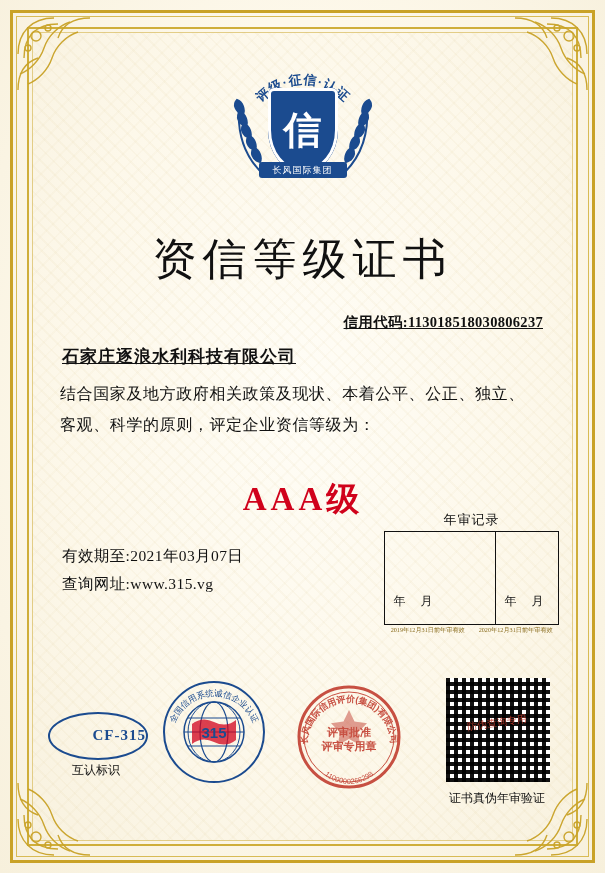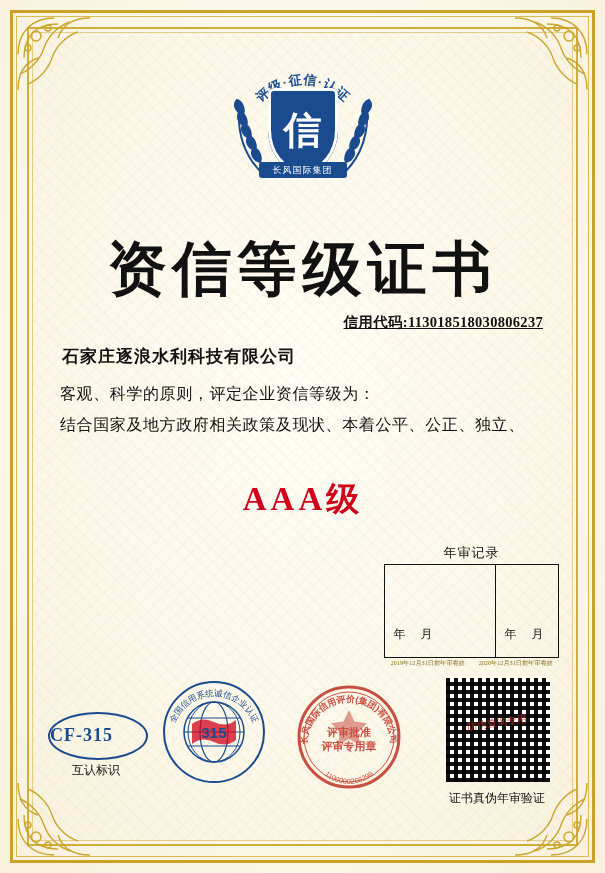--- a/index.html
+++ b/index.html
@@ -130,22 +130,22 @@
   }
   .wheat.l { left: 6px; }
   .wheat.r { right: 6px; transform: scaleX(-1); }
 
   
   .title {
     position: absolute;
     left: 0; right: 0;
     top: 230px;
     text-align: center;
-    font-size: 59px;
-    font-weight: bold;
+    font-size: 44px;
+    font-weight: normal;
     letter-spacing: 6px;
     color: #111;
     font-family: "Liberation Serif", "DejaVu Serif", serif;
   }
   .credit-code {
     position: absolute;
     right: 62px;
     top: 313px;
     font-size: 14.5px;
     color: #111;
@@ -154,20 +154,21 @@
     text-decoration: underline;
   }
   .company {
     position: absolute;
     left: 62px;
     top: 345px;
     font-size: 17px;
     font-weight: bold;
     color: #111;
     letter-spacing: 1px;
+    text-decoration: underline;
   }
   .body-text {
     position: absolute;
     left: 60px;
     right: 58px;
     top: 378px;
     font-size: 16px;
     line-height: 31px;
     color: #111;
     letter-spacing: .6px;
@@ -195,21 +196,21 @@
     font-size: 15.5px;
     line-height: 28px;
     color: #111;
     letter-spacing: .4px;
   }
 
   
   .review {
     position: absolute;
     left: 370px;
-    top: 544px;
+    top: 511px;
     width: 175px;
     padding-left: 14px;
   }
   .review-title {
     font-size: 13px;
     color: #111;
     text-align: center;
     margin-bottom: 2px;
     letter-spacing: 1px;
   }
@@ -248,23 +249,23 @@
   
   .seal-cf {
     position: absolute;
     left: 48px;
     top: 712px;
     width: 96px;
     height: 44px;
     border: 2px solid #1b4b8f;
     border-radius: 50%;
     color: #1b4b8f;
-    font-size: 18px;
+    font-size: 15px;
     font-weight: bold;
-    text-align: left;
+    text-align: right;
     line-height: 42px;
     letter-spacing: 1px;
     font-family: "Liberation Serif", serif;
   }
   .seal-cf-label {
     position: absolute;
     left: 48px;
     top: 762px;
     width: 96px;
     text-align: center;
@@ -419,29 +420,31 @@
     </div>
   </div>
 
   <div class="title">资信等级证书</div>
 
   <div class="credit-code">信用代码:113018518030806237</div>
 
   <div class="company">石家庄逐浪水利科技有限公司</div>
 
   <div class="body-text">
+    <div>结合国家及地方政府相关政策及现状、本着公平、公正、独立、</div>
     <div>客观、科学的原则，评定企业资信等级为：</div>
-    <div>结合国家及地方政府相关政策及现状、本着公平、公正、独立、</div>
   </div>
 
   <div class="grade">
     <span class="grade-letters">AAA</span><span>级</span>
   </div>
 
   <div class="info">
+    <div>有效期至:2021年03月07日</div>
+    <div>查询网址:www.315.vg</div>
   </div>
 
   <div class="review">
     <div class="review-title">年审记录</div>
     <div class="review-table">
       <div class="review-cell">
         <div class="ym">年 月</div>
       </div>
       <div class="review-cell">
         <div class="ym">年 月</div>

